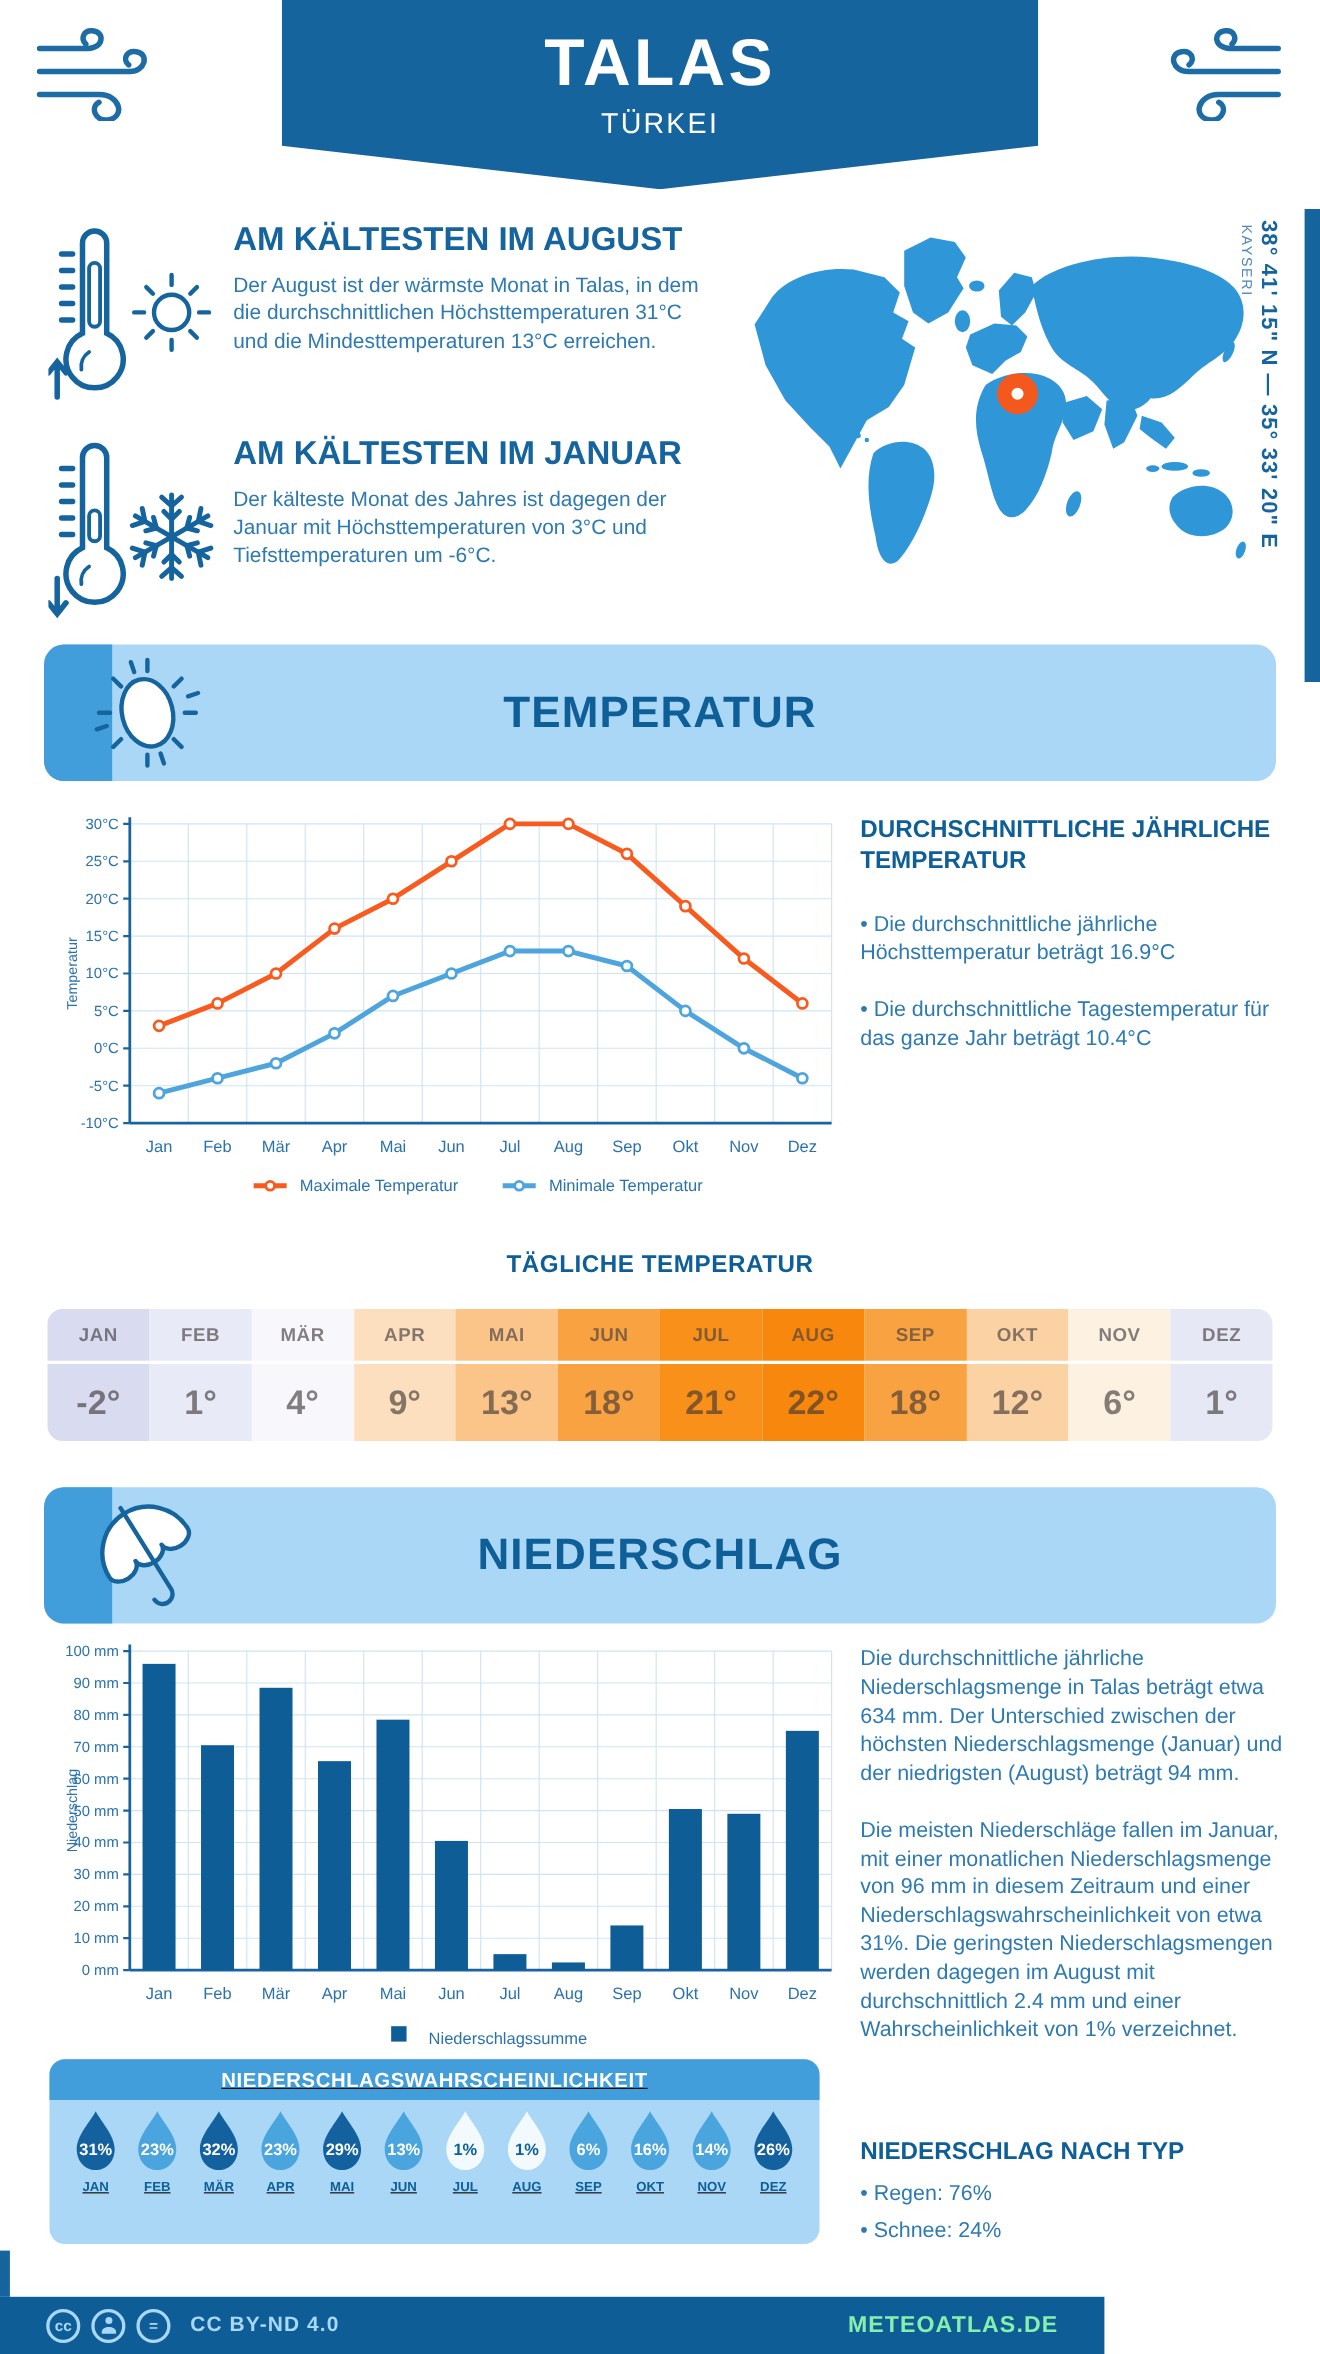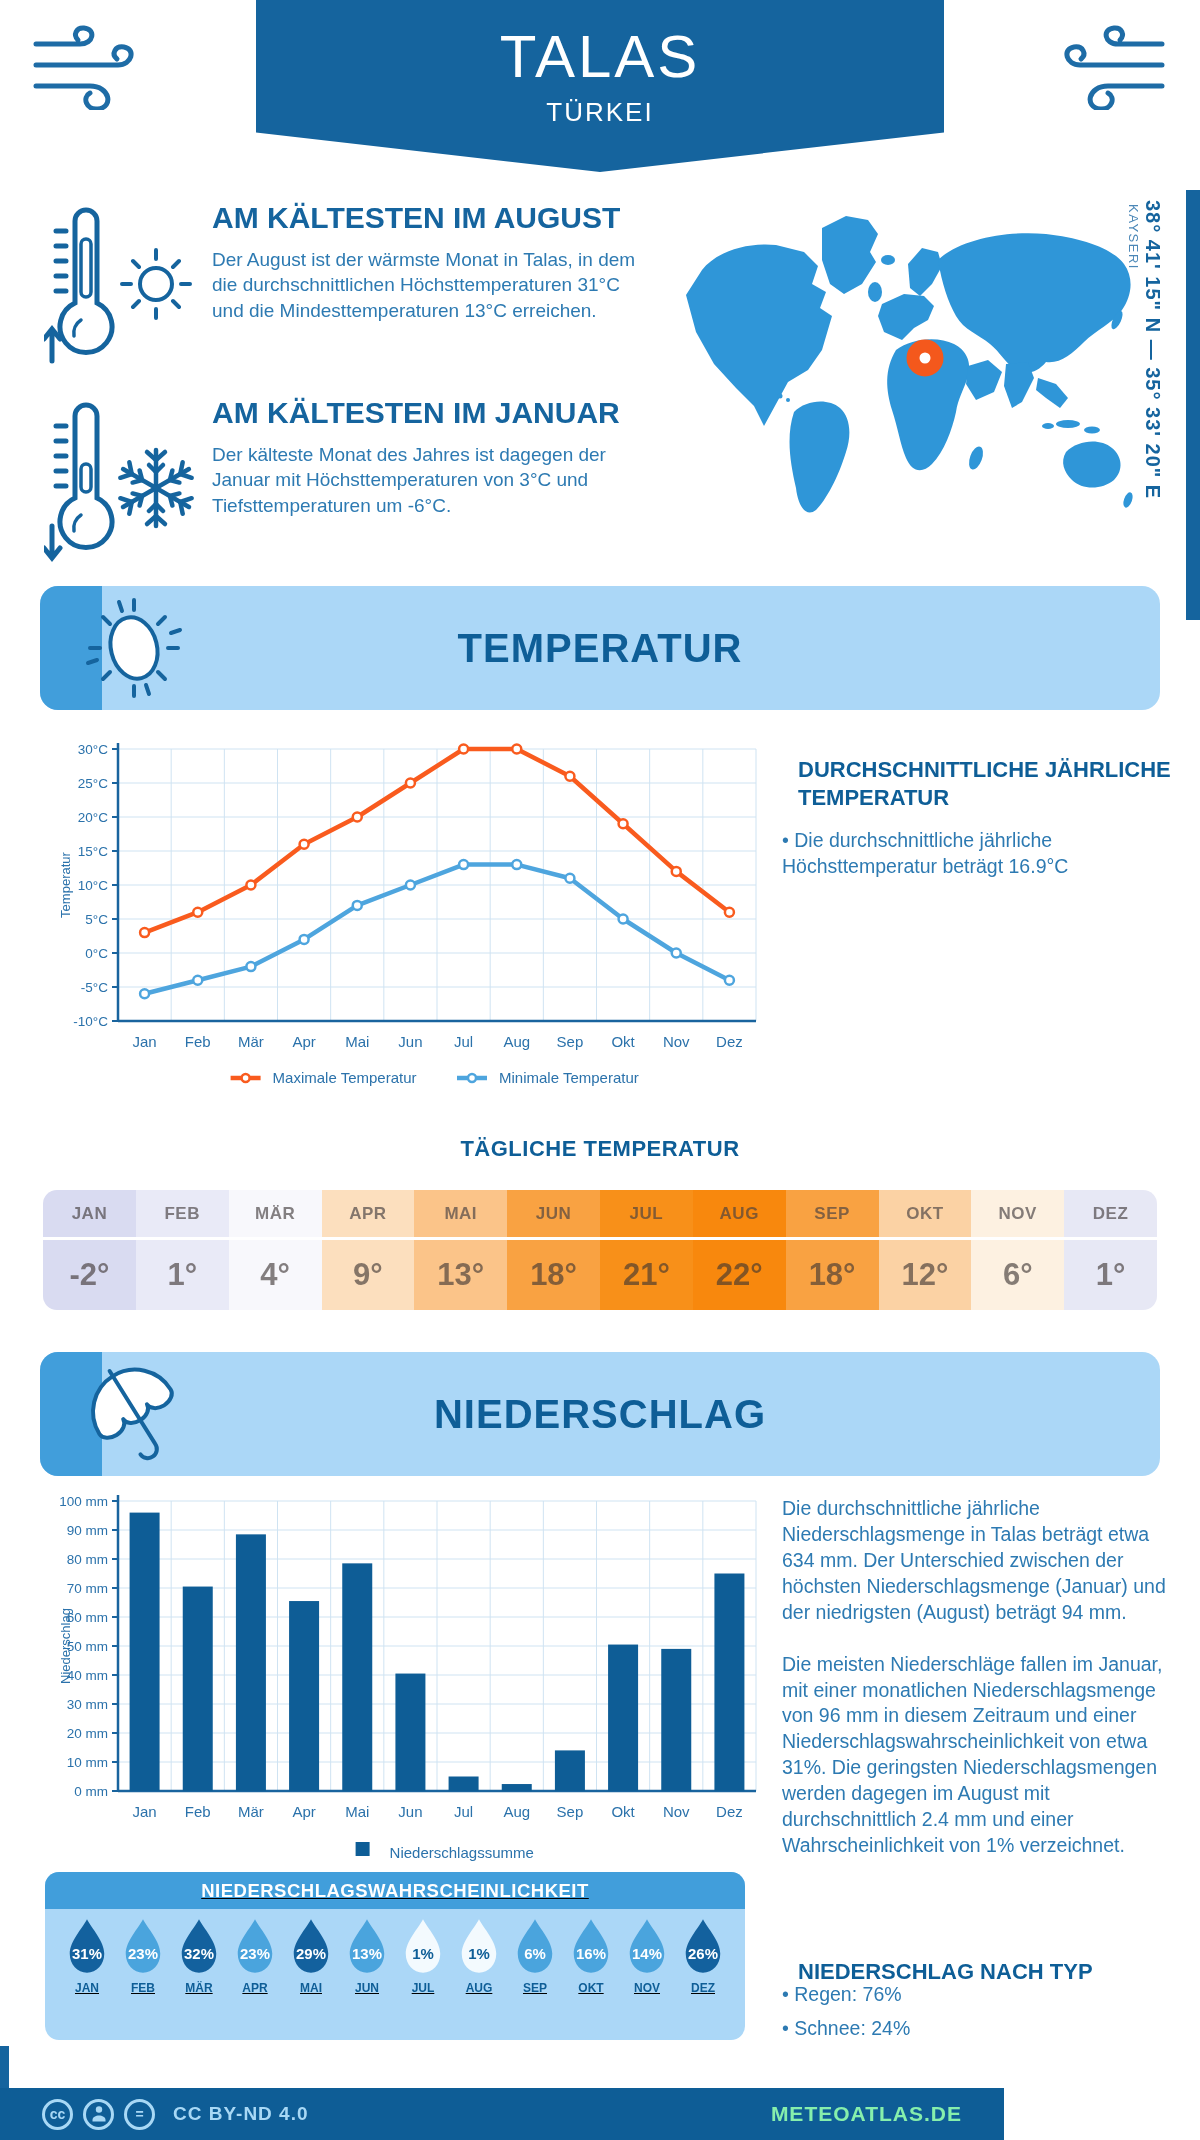--- a/index.html
+++ b/index.html
@@ -4,21 +4,21 @@
 <style>
   * { box-sizing: border-box; }
   body { margin:0; background:#fff; }
   .page { position:relative; width:1200px; height:2140px; background:#fff;
           font-family:"Liberation Sans", sans-serif; overflow:hidden; }
 
   
   .banner { position:absolute; left:256px; top:0; width:688px; height:172px;
             background:#15649e; color:#fff; text-align:center;
             clip-path:polygon(0 0,100% 0,100% 77%,50% 100%,0 77%); }
-  .banner h1 { margin:22px 0 0; font-size:60px; font-weight:normal; letter-spacing:3px; }
+  .banner h1 { margin:22px 0 0; font-size:60px; font-weight:bold; letter-spacing:3px; }
   .banner .sub { font-size:26px; letter-spacing:2px; margin-top:6px; }
   .windicon { position:absolute; }
 
   
   .info-h { position:absolute; left:212px; width:470px; margin:0;
             font-size:30px; font-weight:bold; color:#15649e; }
   .lead { position:absolute; left:212px; width:442px; margin:0;
           font-size:19px; line-height:1.33; color:#2d7ab2; }
   .icon-abs { position:absolute; }
 
@@ -36,21 +36,21 @@
   .section-banner .title { position:absolute; left:0; right:0; top:50%; transform:translateY(-50%);
                            text-align:center; font-size:40px; font-weight:bold; color:#0e5e97;
                            letter-spacing:1px; margin:0; }
   .section-banner svg.bicon { position:absolute; left:32px; top:0; }
 
   
   svg text { font-family:"Liberation Sans", sans-serif; }
   .chart { position:absolute; }
 
   
-  .col-head { position:absolute; left:782px; width:392px; margin:16px;
+  .col-head { position:absolute; left:782px; width:392px; margin:0;
               font-size:22px; font-weight:bold; color:#0e5e97; line-height:1.25; }
   .col-text { position:absolute; left:782px; width:392px; }
   .col-text p { margin:0 0 26px; font-size:19.5px; line-height:1.33; color:#2d7ab2; }
   .col-text p:last-child { margin-bottom:0; }
 
   
   .daily-title { position:absolute; left:0; width:1200px; top:1136px; text-align:center;
                  font-size:22px; font-weight:bold; color:#0e5e97; letter-spacing:.5px; margin:0; }
   .daily { position:absolute; left:43px; top:1190px; width:1114px;
            display:grid; grid-template-columns:repeat(12,1fr); grid-template-rows:47px 70px;
@@ -312,20 +312,21 @@
       <circle cx="189.6" cy="345" r="4" fill="#fff" stroke="#f95b1e" stroke-width="2.5"></circle>
       <text x="216.6" y="350" font-size="15" fill="#2b72ab" text-anchor="start">Maximale Temperatur</text>
       <line x1="401" y1="345" x2="431" y2="345" stroke="#4ea5de" stroke-width="4.5"></line>
       <circle cx="416" cy="345" r="4" fill="#fff" stroke="#4ea5de" stroke-width="2.5"></circle>
       <text x="443" y="350" font-size="15" fill="#2b72ab" text-anchor="start">Minimale Temperatur</text>
     </svg>
 
   <h3 class="col-head" style="top:740px;">DURCHSCHNITTLICHE JÄHRLICHE TEMPERATUR</h3>
   <div class="col-text" style="top:828px;" id="annual-bullets">
       <p>• Die durchschnittliche jährliche Höchsttemperatur beträgt 16.9°C</p>
+      <p>• Die durchschnittliche Tagestemperatur für das ganze Jahr beträgt 10.4°C</p>
     </div>
 
   <h3 class="daily-title">TÄGLICHE TEMPERATUR</h3>
   <div class="daily" id="daily">
       <div class="mh" style="background: rgb(217, 219, 241);">JAN</div>
       <div class="mh" style="background: rgb(233, 234, 247);">FEB</div>
       <div class="mh" style="background: rgb(248, 248, 252);">MÄR</div>
       <div class="mh" style="background: rgb(252, 223, 190);">APR</div>
       <div class="mh" style="background: rgb(251, 196, 137);">MAI</div>
       <div class="mh" style="background: rgb(249, 162, 66);">JUN</div>

